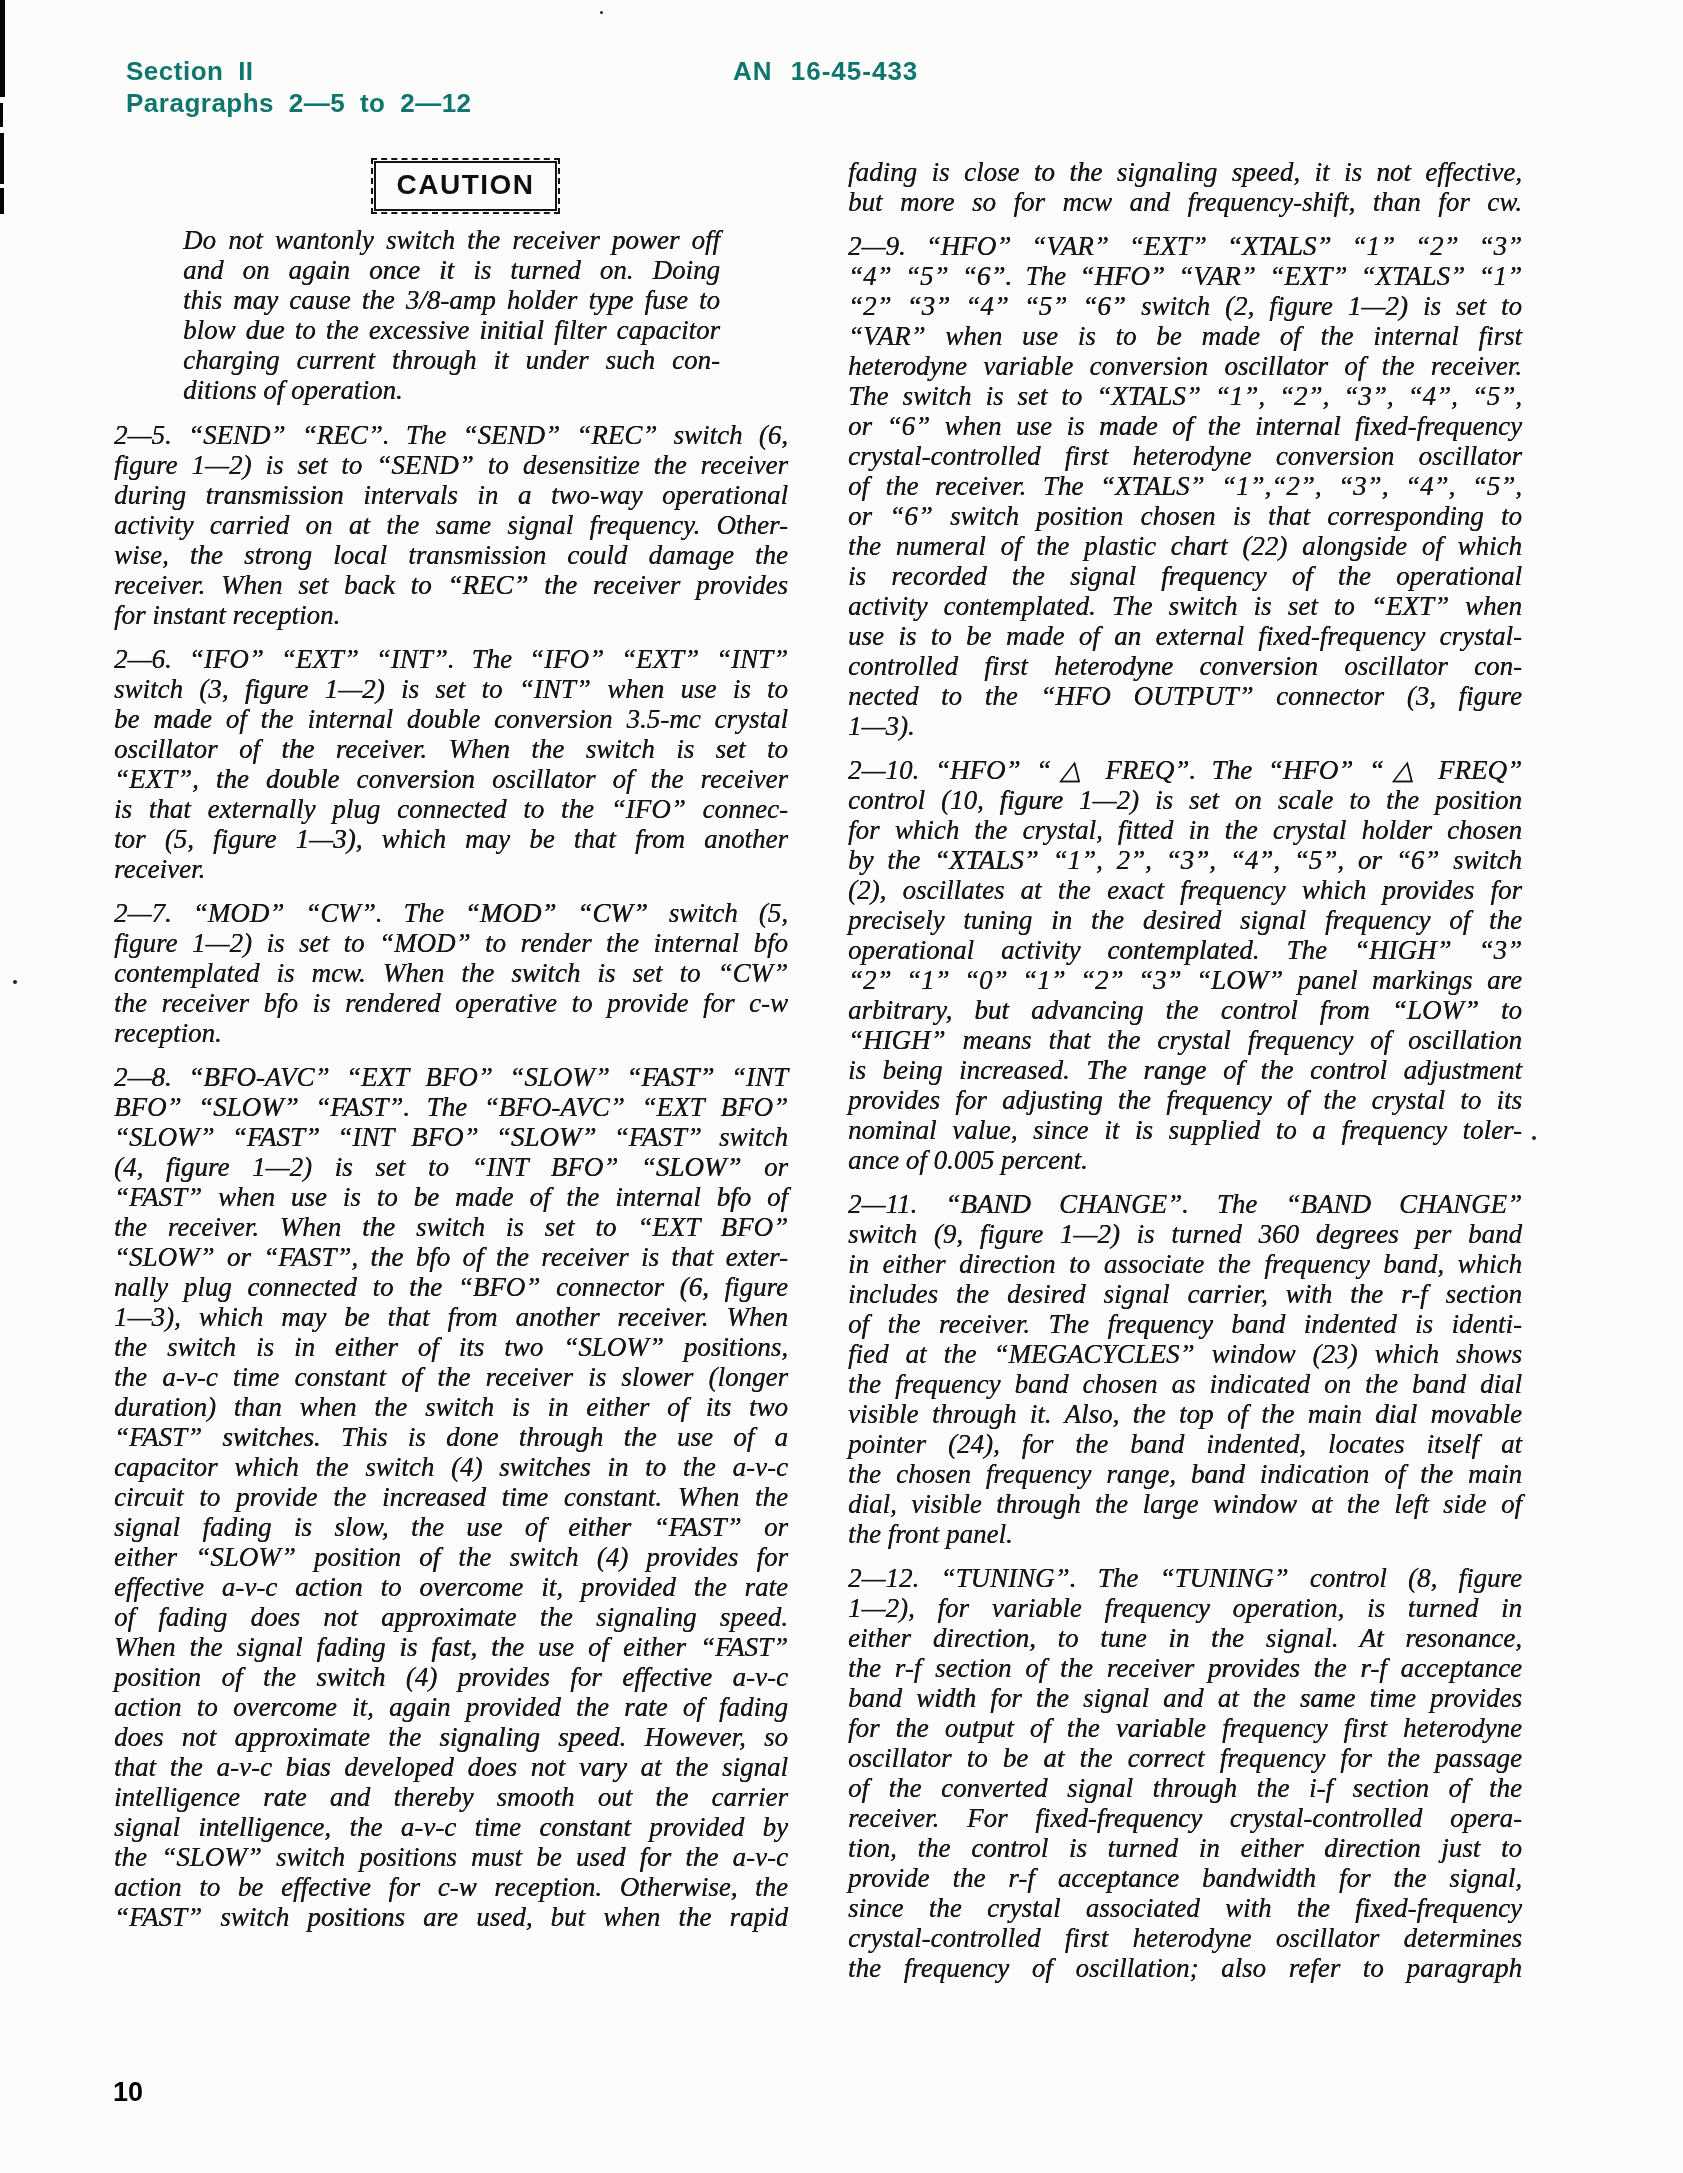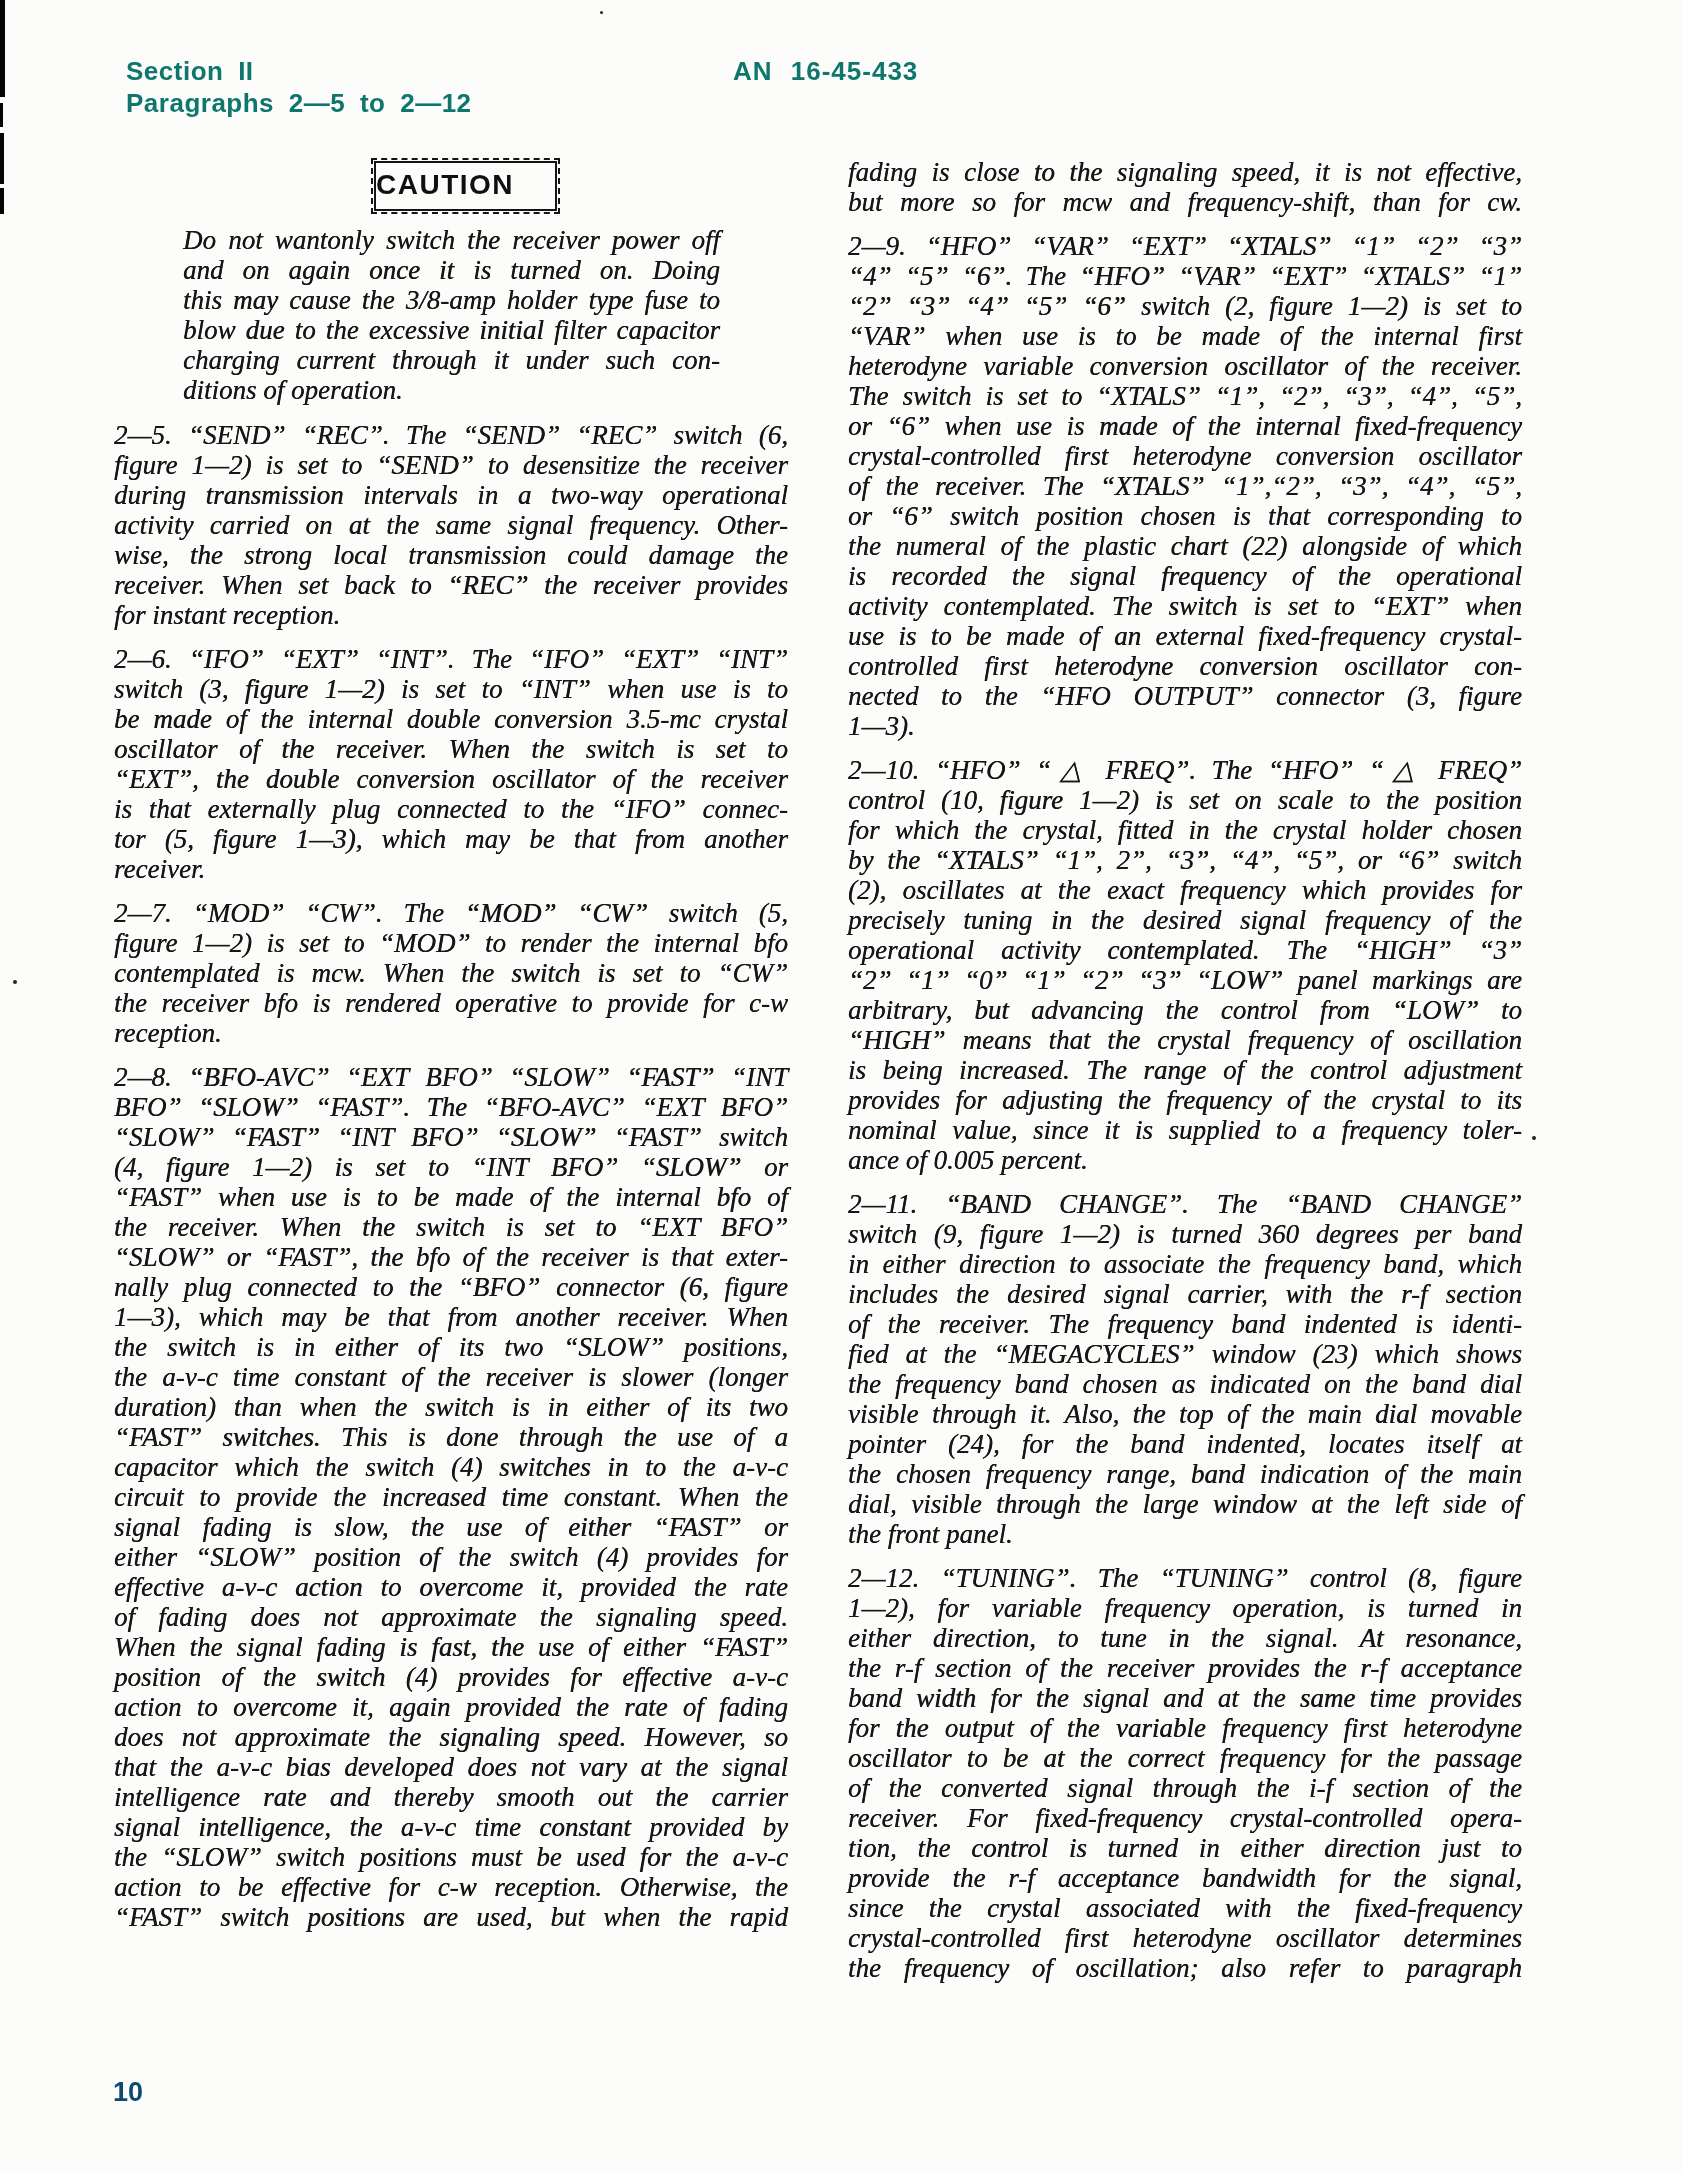--- a/index.html
+++ b/index.html
@@ -20,21 +20,21 @@
     font-family:"Liberation Sans", sans-serif;
     font-weight:700;font-size:26px;line-height:32px;
     letter-spacing:0.5px;word-spacing:7px;color:#0f766e;
   }
   .hdr-left{left:126px;top:55px;}
   .hdr-right{left:733px;top:55px;word-spacing:10px;letter-spacing:1px;}
   
   .caution-box{
     position:absolute;left:374px;top:161px;width:183px;height:50px;
     border:2px solid #141414;
-    display:flex;align-items:center;justify-content:flex-start;
+    display:flex;align-items:center;justify-content:center;
     box-sizing:border-box;
   }
   .caution-box::before{
     content:"";position:absolute;inset:-5px;border:2px dashed #141414;
     pointer-events:none;
   }
   .caution-label{
     font-family:"Liberation Sans", sans-serif;
     font-weight:700;font-size:28px;letter-spacing:1.5px;color:#101010;
     transform:translateY(-1px);
@@ -50,21 +50,21 @@
   .line{
     text-align:justify;
     text-align-last:justify;
     white-space:normal;
   }
   .line.short{text-align-last:left;}
   
   .page-num{
     position:absolute;left:113px;top:2077px;
     font-family:"Liberation Sans", sans-serif;
-    font-weight:700;font-size:27px;color:#0c4a6e;
+    font-weight:700;font-size:27px;color:#000000;
   }
 </style>
 </head>
 <body>
 
 <div class="page">
 
   <div class="edge-mark" style="top:0;height:97px;width:5px;"></div>
   <div class="edge-mark" style="top:103px;height:24px;width:3px;"></div>
   <div class="edge-mark" style="top:133px;height:51px;width:4px;"></div>

